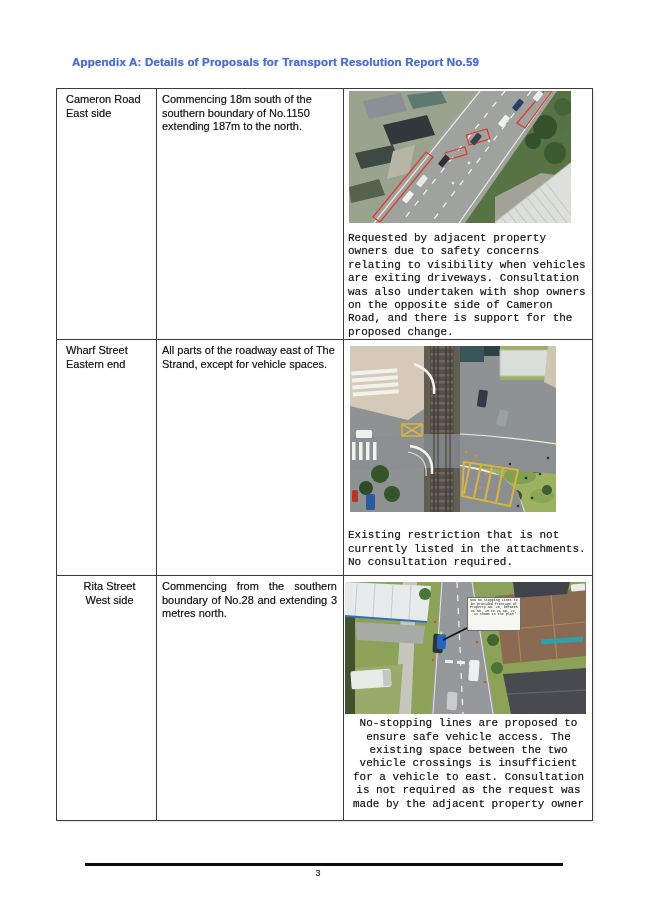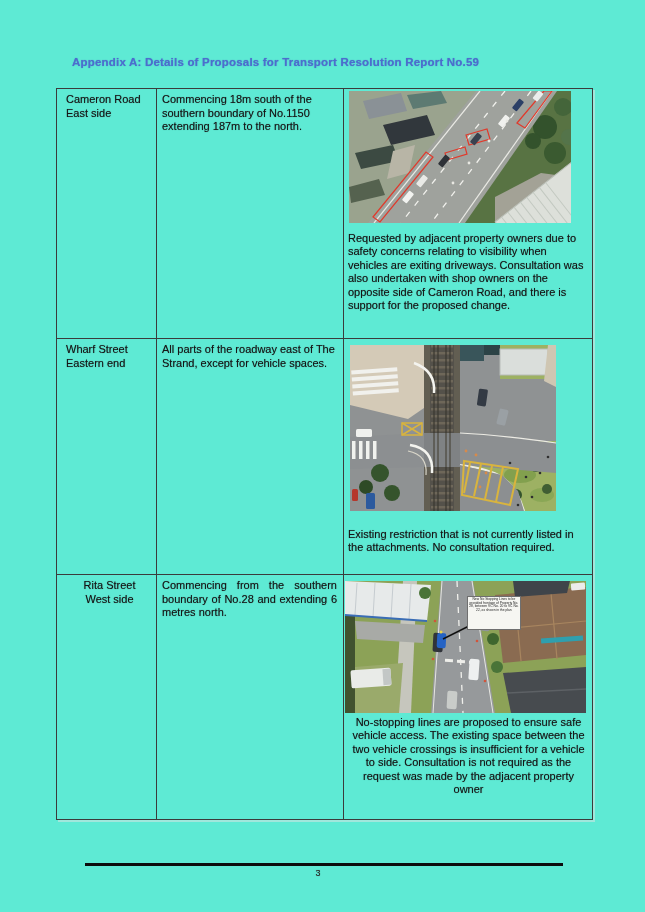--- a/index.html
+++ b/index.html
@@ -1,38 +1,38 @@
 <!DOCTYPE html>
 <html><head>
 <meta charset="utf-8">
 <style>
   html,body{margin:0;padding:0;}
   body{width:645px;height:912px;background:#7f7f7f;font-family:"Liberation Sans",sans-serif;}
-  .page{position:relative;width:645px;height:912px;background:#5eead4;overflow:hidden;}
+  .page{position:relative;width:645px;height:912px;background:#ffffff;overflow:hidden;}
 
   .title{
     position:absolute;left:72px;top:56px;margin:0;
     font-size:11.5px;font-weight:bold;color:#4c6ecd;letter-spacing:.2px;
     text-shadow:0 0 1px rgba(76,110,205,.85);
   }
 
   table.proposals{
     position:absolute;left:56px;top:88px;width:512px;
     border-collapse:collapse;table-layout:fixed;
     box-shadow:2px 2px 0 rgba(228,228,228,.5);
   }
   table.proposals td{
     border:1px solid #3b3b3b;vertical-align:top;
     font-size:11px;line-height:13.5px;color:#151515;
     text-shadow:0 0 .8px rgba(25,25,25,.55);
   }
   td.loc{width:87px;padding:4px 3px 4px 9px;white-space:pre-line;}
   td.desc{width:175px;padding:4px 6px 4px 5px;}
   td.desc.justify{text-align:justify;}
-  td.photo-cell{width:248px;padding:0;}
+  td.photo-cell{width:248px;padding:0;font-family:Liberation Mono, monospace;}
   tr.r1 td{height:241px;}
   tr.r2 td{height:227px;}
   tr.r3 td{height:236px;text-align:center;}
 
   .photo{position:relative;line-height:0;}
   .photo.p1{margin:2px 0 0 5px;width:222px;height:132px;}
   .photo.p2{margin:6px 0 0 6px;width:206px;height:166px;}
   .photo.p3{margin:6px 0 0 1px;width:241px;height:132px;}
   .photo svg{display:block;}
 
@@ -227,21 +227,21 @@
               </g>
             </svg>
           </div>
           <p class="caption c2">Existing restriction that is not currently listed in the attachments.  No consultation required.</p>
         </td>
       </tr>
 
       <tr class="r3">
         <td class="loc">Rita Street
 West side</td>
-        <td class="desc justify">Commencing from the southern boundary of No.28 and extending 6 metres north.</td>
+        <td class="desc justify">Commencing from the southern boundary of No.28 and extending 3 metres north.</td>
         <td class="photo-cell">
           <div class="photo p3" aria-label="aerial-photo-rita-street">
             <svg viewBox="0 0 241 132" width="241" height="132">
               <rect width="241" height="132" fill="#8ca257"></rect>
               <rect x="0" y="18" width="10" height="114" fill="#41522f"></rect>
               <polygon points="58,0 72,0 66,132 50,132" fill="#c6c6bd"></polygon>
               <polygon points="10,86 58,82 54,132 10,132" fill="#9aaa6b"></polygon>
               <polygon points="0,0 86,4 82,40 0,34" fill="#e7eaea"></polygon>
               <g stroke="#c6ccd0" stroke-width="1">
                 <line x1="12" y1="2" x2="10" y2="34"></line>
@@ -290,21 +290,21 @@
                 <circle cx="90" cy="40" r="1.3"></circle>
                   <circle cx="132" cy="60" r="1.3"></circle>
                 <circle cx="88" cy="78" r="1.3"></circle>
                   <circle cx="140" cy="100" r="1.3"></circle>
               </g>
             </svg>
             <div class="callout">
               <div class="callout-text">New No Stopping Lines to be provided frontage of Property No. 28, between VC No. 20 to VC No. 22, as shown in the plan</div>
             </div>
           </div>
-          <p class="caption c3">No-stopping lines are proposed to ensure safe vehicle access. The existing space between the two vehicle crossings is insufficient for a vehicle to side. Consultation is not required as the request was made by the adjacent property owner</p>
+          <p class="caption c3">No-stopping lines are proposed to ensure safe vehicle access. The existing space between the two vehicle crossings is insufficient for a vehicle to east. Consultation is not required as the request was made by the adjacent property owner</p>
         </td>
       </tr>
 
     </tbody>
   </table>
 
   <div class="footer-rule"></div>
   <div class="page-number">3</div>
 
 </div>

